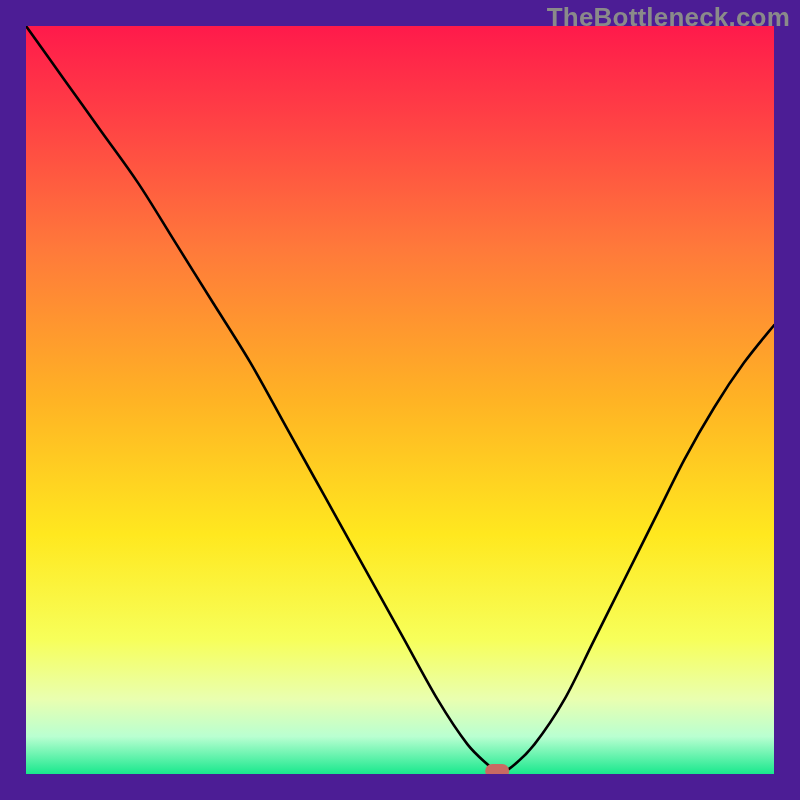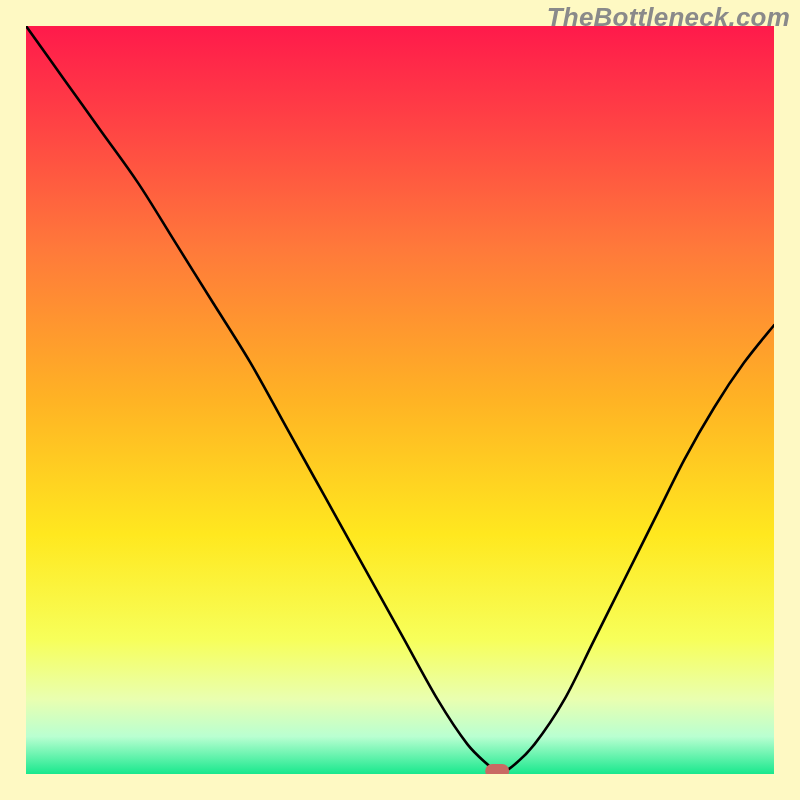--- a/index.html
+++ b/index.html
@@ -7,22 +7,21 @@
     padding: 0;
     width: 800px;
     height: 800px;
     background: #000;
     overflow: hidden;
   }
   .outer {
     position: relative;
     width: 800px;
     height: 800px;
-    background: #fef9c3;
-    font-style: italic;
+    background: #4c1d95;
   }
   .watermark {
     position: absolute;
     top: 2px;
     right: 10px;
     font-family: Arial, Helvetica, sans-serif;
     font-size: 26px;
     font-weight: 600;
     color: #8a8a8a;
     letter-spacing: 0.2px;

